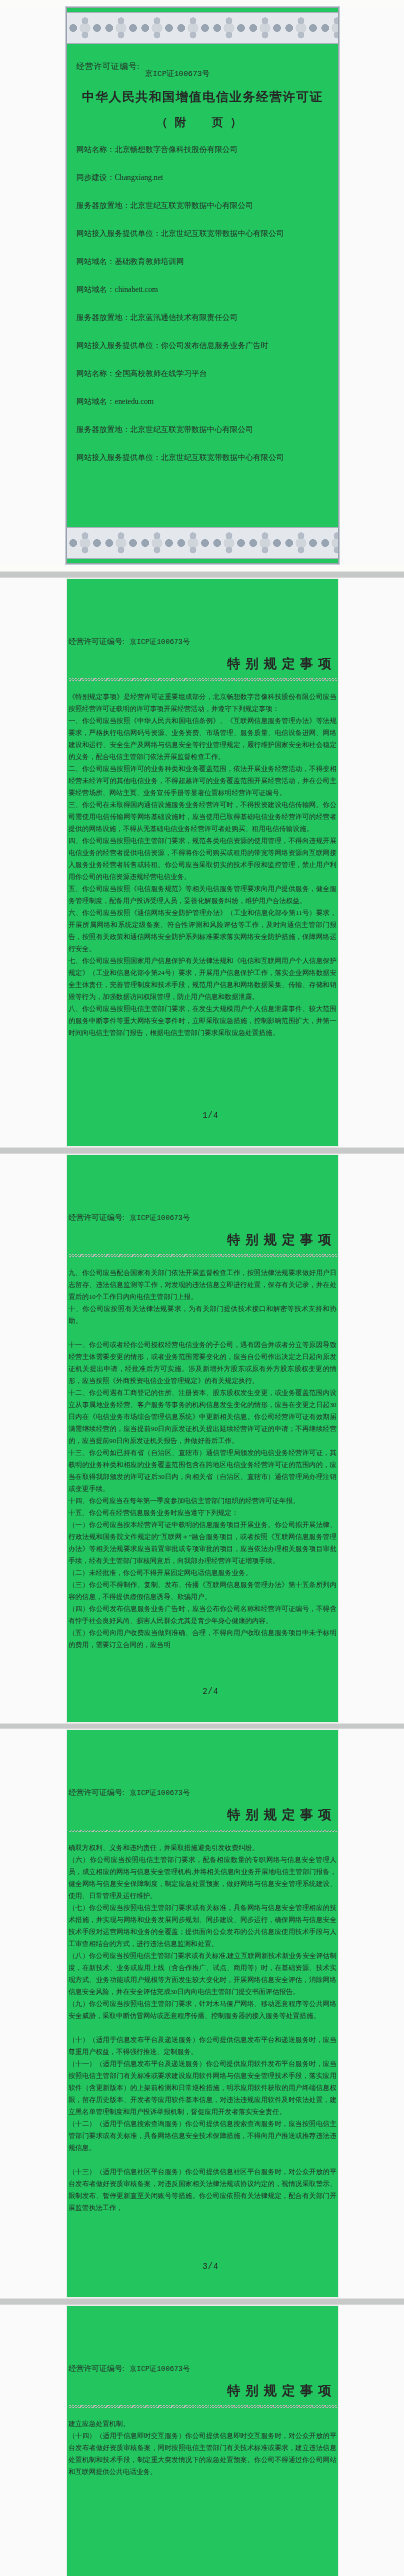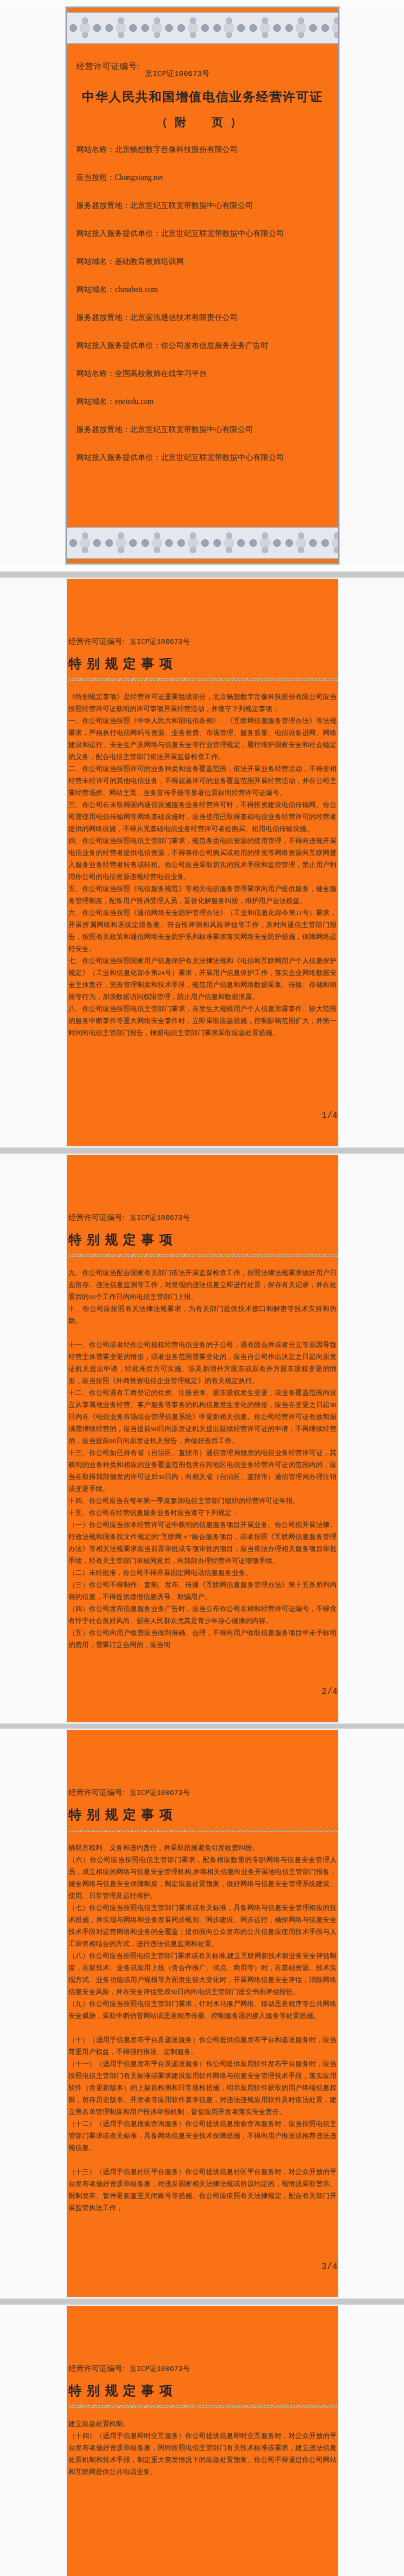--- a/index.html
+++ b/index.html
@@ -6,21 +6,21 @@
   body{
     width:405px;
     background:#f2f3f2;
     font-family:"Liberation Serif","DejaVu Serif",serif;
     color:#262626;
   }
   .stage{width:405px;position:relative;background:#fafafa;}
   .card{
     width:273px;
     margin:0 auto;
-    background:#f97316;
+    background:#22c55e;
     position:relative;
     box-sizing:border-box;
   }
   .divider{
     height:4.6px;
     background:#c7c9c8;
     border-top:0.5px solid #e2e3e2;
     border-bottom:0.5px solid #d6d7d6;
     margin:0;
   }
@@ -57,55 +57,55 @@
   }
   .cert-sub{text-align:center;font-weight:bold;font-size:11.3px;letter-spacing:7.2px;margin-top:9px;}
   .cert-intro{font-size:7.7px;line-height:16px;margin-top:27px;text-align:justify;}
   .cert-entries{margin-top:2.1px;}
   .cert-entries .entry{font-size:7.7px;line-height:16px;margin:12px 0;text-align:justify;}
 
   
   .sp{height:569px;padding:0 1.5px;border:0.5px solid #ececeb;}
   .sp-head{padding-top:58px;font-size:7.7px;}
   .sp-head .val{font-family:"Liberation Mono","DejaVu Sans Mono",monospace;font-size:7.2px;margin-left:3.1px;}
-  .sp-title{text-align:left;font-weight:bold;font-size:13px;letter-spacing:5.2px;margin-top:8.2px;}
+  .sp-title{text-align:right;font-weight:bold;font-size:13px;letter-spacing:5.2px;margin-top:8.2px;}
   .zigzag{
     height:2.6px;margin-top:5.2px;
     background:repeating-linear-gradient(45deg,#9dab9e 0 0.8px,transparent 0.8px 2.3px),
                repeating-linear-gradient(-45deg,#b9c3ba 0 0.8px,transparent 0.8px 2.3px);
   }
   .sp-body{margin-top:10.3px;}
   .sp-body .para{
     font-size:6.8px;line-height:12px;margin:0;text-align:justify;
   }
   .sp-body .para.gap{margin-top:12px;}
   .page-no{
     position:absolute;left:16px;right:0;bottom:26px;
-    text-align:right;font-size:8.2px;letter-spacing:0.5px;
+    text-align:center;font-size:8.2px;letter-spacing:0.5px;
     font-family:"Liberation Mono","DejaVu Sans Mono",monospace;
   }
 </style>
 </head>
 <body>
 
 <div class="stage">
 
   <div class="gap-strip"></div>
 
   <div class="card cert">
     <div class="ornate"></div>
     <div class="cert-head">
       <span class="lbl">经营许可证编号:</span>
       <span class="val">京ICP证100673号</span>
     </div>
     <div class="cert-title">中华人民共和国增值电信业务经营许可证</div>
     <div class="cert-sub">（附　页）</div>
     <div class="cert-entries">
         <p class="entry">网站名称：北京畅想数字音像科技股份有限公司</p>
-        <p class="entry">应当按照：Changxiang.net</p>
+        <p class="entry">同步建设：Changxiang.net</p>
         <p class="entry">服务器放置地：北京世纪互联宽带数据中心有限公司</p>
         <p class="entry">网站接入服务提供单位：北京世纪互联宽带数据中心有限公司</p>
         <p class="entry">网站域名：基础教育教师培训网</p>
         <p class="entry">网站域名：chinabett.com</p>
         <p class="entry">服务器放置地：北京蓝汛通信技术有限责任公司</p>
         <p class="entry">网站接入服务提供单位：你公司发布信息服务业务广告时</p>
         <p class="entry">网站名称：全国高校教师在线学习平台</p>
         <p class="entry">网站域名：enetedu.com</p>
         <p class="entry">服务器放置地：北京世纪互联宽带数据中心有限公司</p>
         <p class="entry">网站接入服务提供单位：北京世纪互联宽带数据中心有限公司</p>

